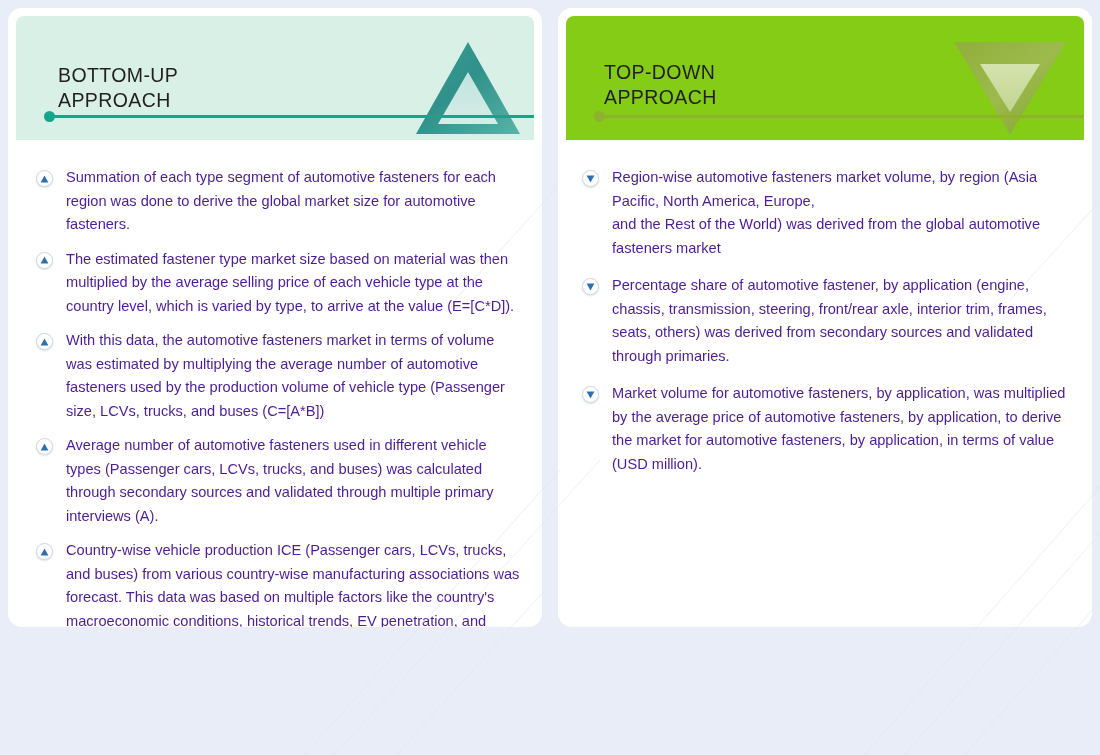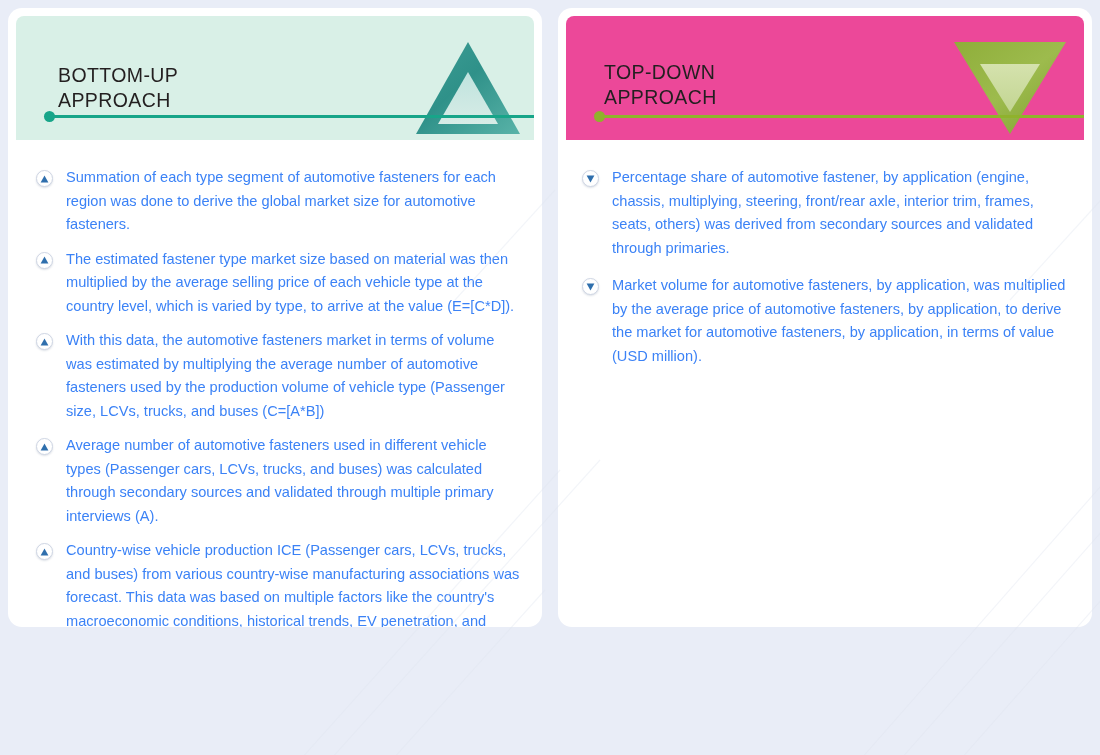--- a/index.html
+++ b/index.html
@@ -46,21 +46,21 @@
 
   
   .card-header {
     position: relative;
     height: 124px;
     margin: 8px 8px 0 8px;
     border-radius: 8px 8px 0 0;
     overflow: hidden;
   }
   .card.left .card-header  { background: #d9f0e7; }
-  .card.right .card-header { background: #ec4899; }
+  .card.right .card-header { background: #84cc16; }
 
   .header-title {
     position: absolute;
     left: 42px;
     top: 47px;
     font-size: 19.5px;
     line-height: 25px;
     letter-spacing: .4px;
     color: #231f20;
     font-weight: 400;
@@ -130,21 +130,21 @@
     display: flex;
     align-items: center;
     justify-content: center;
     box-sizing: border-box;
   }
   .bullet svg { display: block; }
 
   .item-text {
     font-size: 14.6px;
     line-height: 23.5px;
-    color: #3b82f6;
+    color: #4c1d95;
     white-space: pre-line;
   }
 </style>
 </head>
 <body>
 
 <svg class="watermark" viewBox="0 0 1100 755" preserveAspectRatio="none">
   <g stroke="#dfe4ef" stroke-width="1.2" fill="none" opacity=".75">
     <path d="M 300 760 L 560 470"></path>
     <path d="M 330 760 L 600 460"></path>
@@ -261,28 +261,37 @@
       </svg>
 
       <div class="accent-rule">
         <span class="dot"></span>
         <span class="line"></span>
       </div>
     </div>
 
     <div class="list">
 
-
       <div class="item">
         <span class="bullet">
           <svg width="9" height="8" viewBox="0 0 9 8">
               <polygon points="0.6,0.6 8.4,0.6 4.5,7.4" fill="#2f6fad"></polygon>
             </svg>
         </span>
-        <span class="item-text">Percentage share of automotive fastener, by application (engine, chassis, multiplying, steering, front/rear axle, interior trim, frames, seats, others) was derived from secondary sources and validated through primaries.</span>
+        <span class="item-text">Region-wise automotive fasteners market volume, by region (Asia Pacific, North America, Europe,
+and the Rest of the World) was derived from the global automotive fasteners market</span>
+      </div>
+
+      <div class="item">
+        <span class="bullet">
+          <svg width="9" height="8" viewBox="0 0 9 8">
+              <polygon points="0.6,0.6 8.4,0.6 4.5,7.4" fill="#2f6fad"></polygon>
+            </svg>
+        </span>
+        <span class="item-text">Percentage share of automotive fastener, by application (engine, chassis, transmission, steering, front/rear axle, interior trim, frames, seats, others) was derived from secondary sources and validated through primaries.</span>
       </div>
 
 
 
       <div class="item">
         <span class="bullet">
           <svg width="9" height="8" viewBox="0 0 9 8">
               <polygon points="0.6,0.6 8.4,0.6 4.5,7.4" fill="#2f6fad"></polygon>
             </svg>
         </span>

